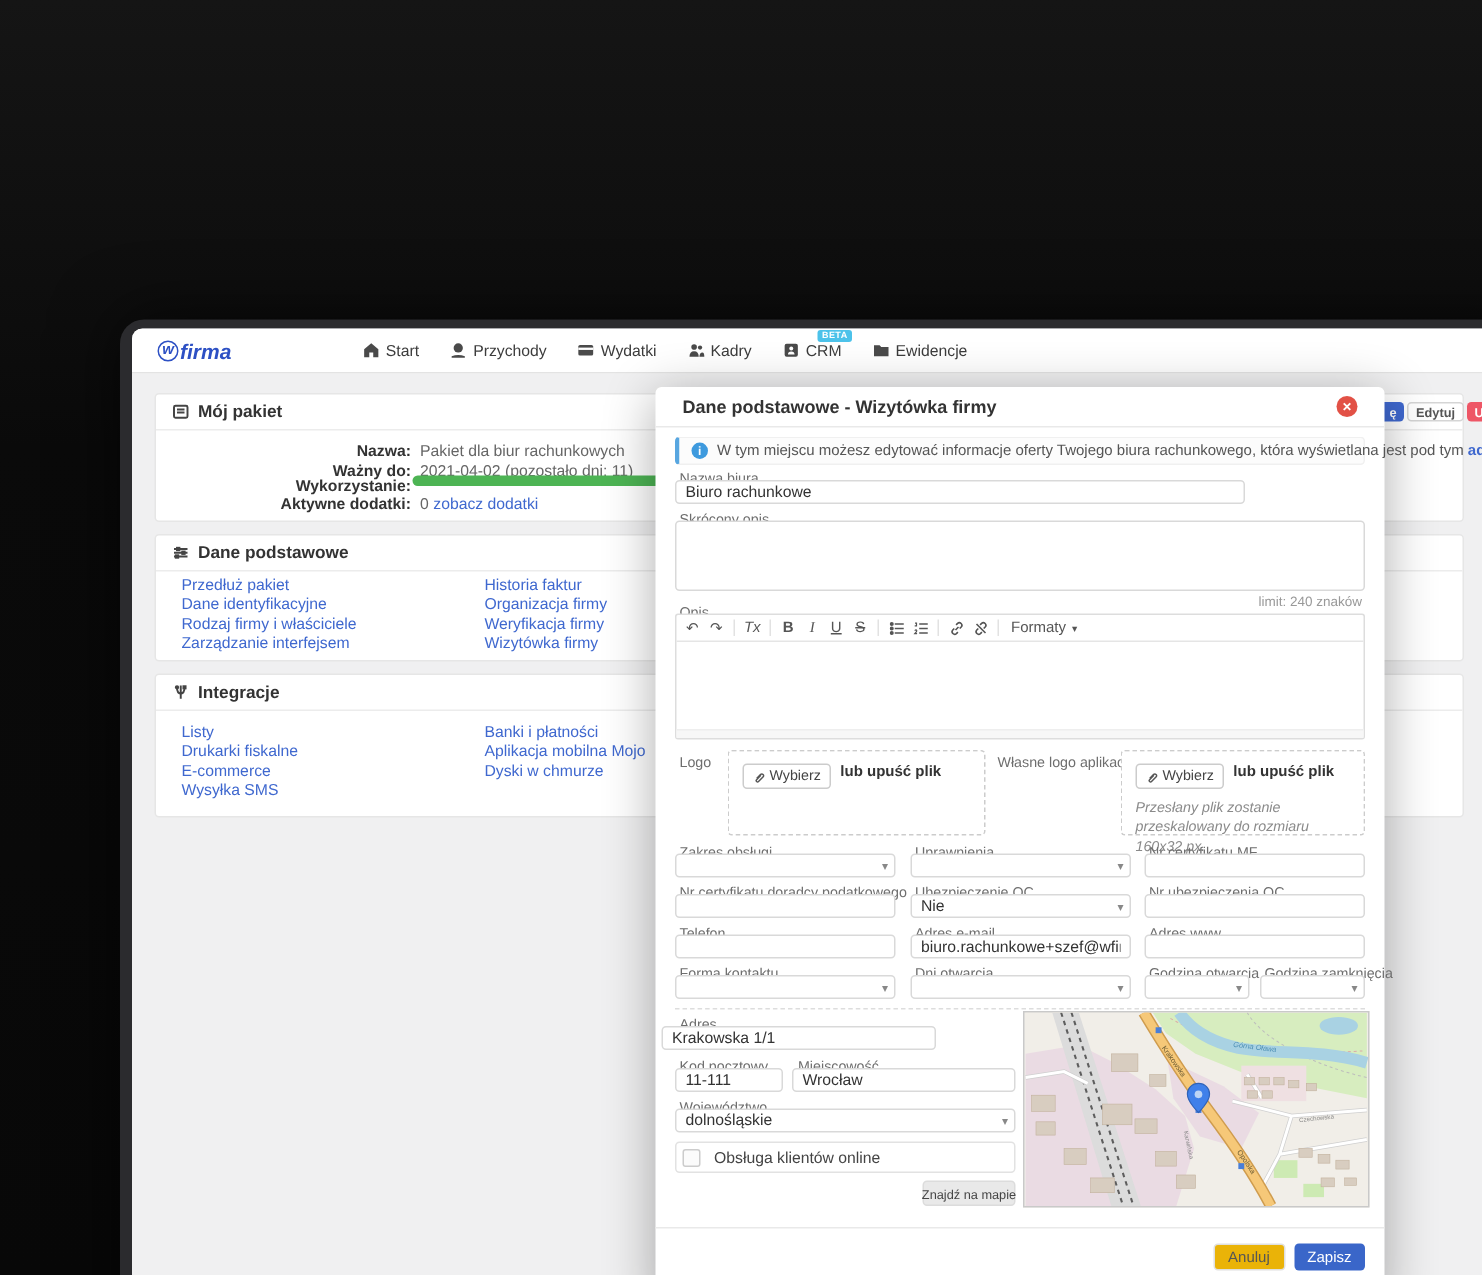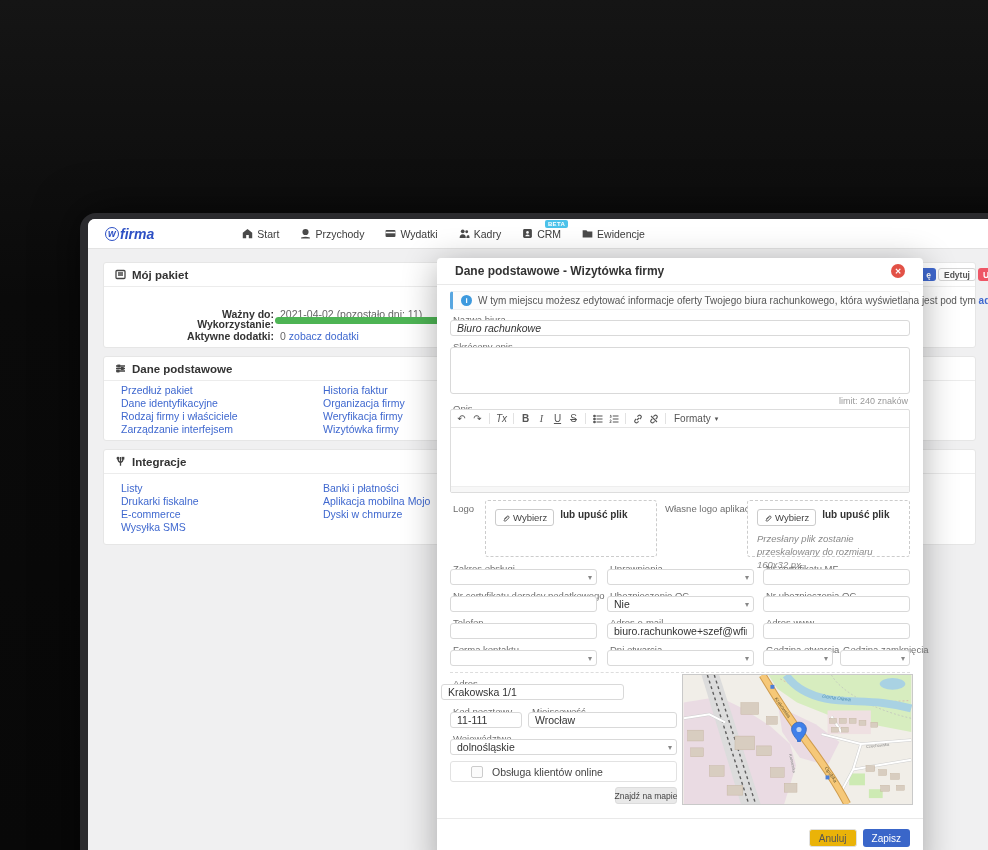--- a/index.html
+++ b/index.html
@@ -50,21 +50,21 @@
 .tsep{width:1px;height:11px;background:#e2e2e2;margin:0 3px}
 .formats{display:flex;align-items:center;gap:4px;font-size:10px;color:#555;padding:0 4px;cursor:pointer}
 .estatus{position:absolute;bottom:0;left:0;right:0;height:6px;background:#f7f7f7;border-top:1px solid #eee}
 .dz{position:absolute;border:1px dashed #ccc;border-radius:3px;padding:8px 9px;font-size:9.5px;background:#fff}
 .dz-row{display:flex;align-items:flex-start;gap:6px}
 .choose{display:flex;align-items:center;gap:3px;border:1px solid #ccc;border-radius:3px;padding:2px 6px;font-size:9.5px;color:#444;background:#fff;cursor:pointer}
 .choose svg{width:8px;height:8px;stroke:#555;stroke-width:1.2;fill:none}
 .dz-bold{font-weight:bold;color:#333;font-size:10px}
 .dz-note{margin-top:7px;font-style:italic;color:#8a8a8a;line-height:1.35;font-size:9.5px}
 .dashed-sep{position:absolute;left:13px;right:13px;border-top:1px dashed #ddd}
-.checkrow{position:absolute;left:13px;top:503px;width:227px;height:21px;border:1px solid #e2e2e2;border-radius:3px;display:flex;align-items:center;gap:9px;padding:0 20px}
+.checkrow{position:absolute;left:13px;top:503px;width:227px;height:21px;border:1px solid #e2e2e2;border-radius:3px;display:flex;align-items:center;gap:9px;padding:0 4px}
 .checkbox{width:12px;height:12px;border:1px solid #ccc;border-radius:2px;background:#fbfbfb;cursor:pointer;flex:none}
 .checklabel{font-size:10.5px;color:#444}
 .find-btn{position:absolute;left:178px;top:529px;width:62px;height:17px;background:#e9e9e9;border:1px solid #dcdcdc;border-radius:3px;font-size:8.5px;color:#444;display:flex;align-items:center;justify-content:center;cursor:pointer;white-space:nowrap}
 .map{position:absolute;left:245px;top:416px;width:231px;height:131px;border:1px solid #c9c9c9;overflow:hidden;background:#f1eee8}
 .mfooter{position:absolute;left:0;right:0;top:560px;height:52px;border-top:1px solid #e9e9e9;display:flex;justify-content:flex-end;gap:6px;padding:10px 13px 0 0}
 .btn2{height:18px;padding:0 9px;border-radius:3px;font-size:10px;display:flex;align-items:center;cursor:pointer}
 .btn-cancel{background:#eab308;border:1px solid #e0e0e0;color:#555}
 .btn-save{background:#3a66c9;color:#fff}
 </style>
 </head>
@@ -132,20 +132,24 @@
             <rect x="1" y="1.5" width="9" height="8" rx="1"></rect>
             <path d="M3 4 h5 M3 6 h5"></path>
           </svg>
       <span>Mój pakiet</span>
       <div class="actions">
         <div class="btn btn-stub">ę</div>
         <div class="btn btn-light">Edytuj</div>
         <div class="btn btn-red">Usuń</div>
       </div>
     </div>
+    <div class="prow" style="left:5px;top:33px">
+      <div class="plabel">Nazwa:</div>
+      <div class="pvalue">Pakiet dla biur rachunkowych</div>
+    </div>
     <div class="prow" style="left:5px;top:46px">
       <div class="plabel">Ważny do:</div>
       <div class="pvalue">2021-04-02 (pozostało dni: 11)</div>
     </div>
     <div class="prow" style="left:5px;top:56px">
       <div class="plabel">Wykorzystanie:</div>
     </div>
     <div class="progress"></div>
     <div class="prow" style="left:5px;top:68px">
       <div class="plabel">Aktywne dodatki:</div>
@@ -207,21 +211,21 @@
       <span>Dane podstawowe - Wizytówka firmy</span>
       <div class="close">✕</div>
     </div>
 
     <div class="alert">
       <span class="info-i">i</span>
       <span><span>W tym miejscu możesz edytować informacje oferty Twojego biura rachunkowego, która wyświetlana jest pod tym </span><span class="lnk2">adresem</span></span>
     </div>
 
     <div class="lbl" style="left:16px;top:56px">Nazwa biura</div>
-    <input class="inp" style="left: 13px; top: 62px; width: 460px; font-style: italic;" value="Biuro rachunkowe">
+    <input class="inp" style="left: 13px; top: 62px; width: 380px;" value="Biuro rachunkowe">
 
     <div class="lbl" style="left:16px;top:83px">Skrócony opis</div>
     <textarea class="ta" style="left: 13px; top: 89px; width: 460px; height: 47px;"></textarea>
     <div class="limit">limit: 240 znaków</div>
 
     <div class="lbl" style="left:16px;top:145px">Opis</div>
     <div class="editor">
       <div class="toolbar">
         <div class="tbtn">↶</div>
         <div class="tbtn">↷</div>

